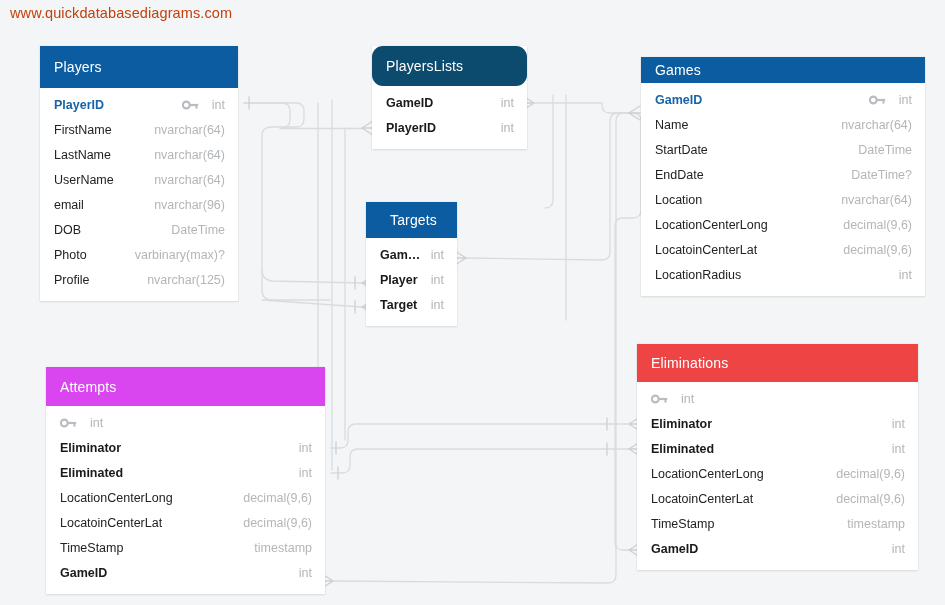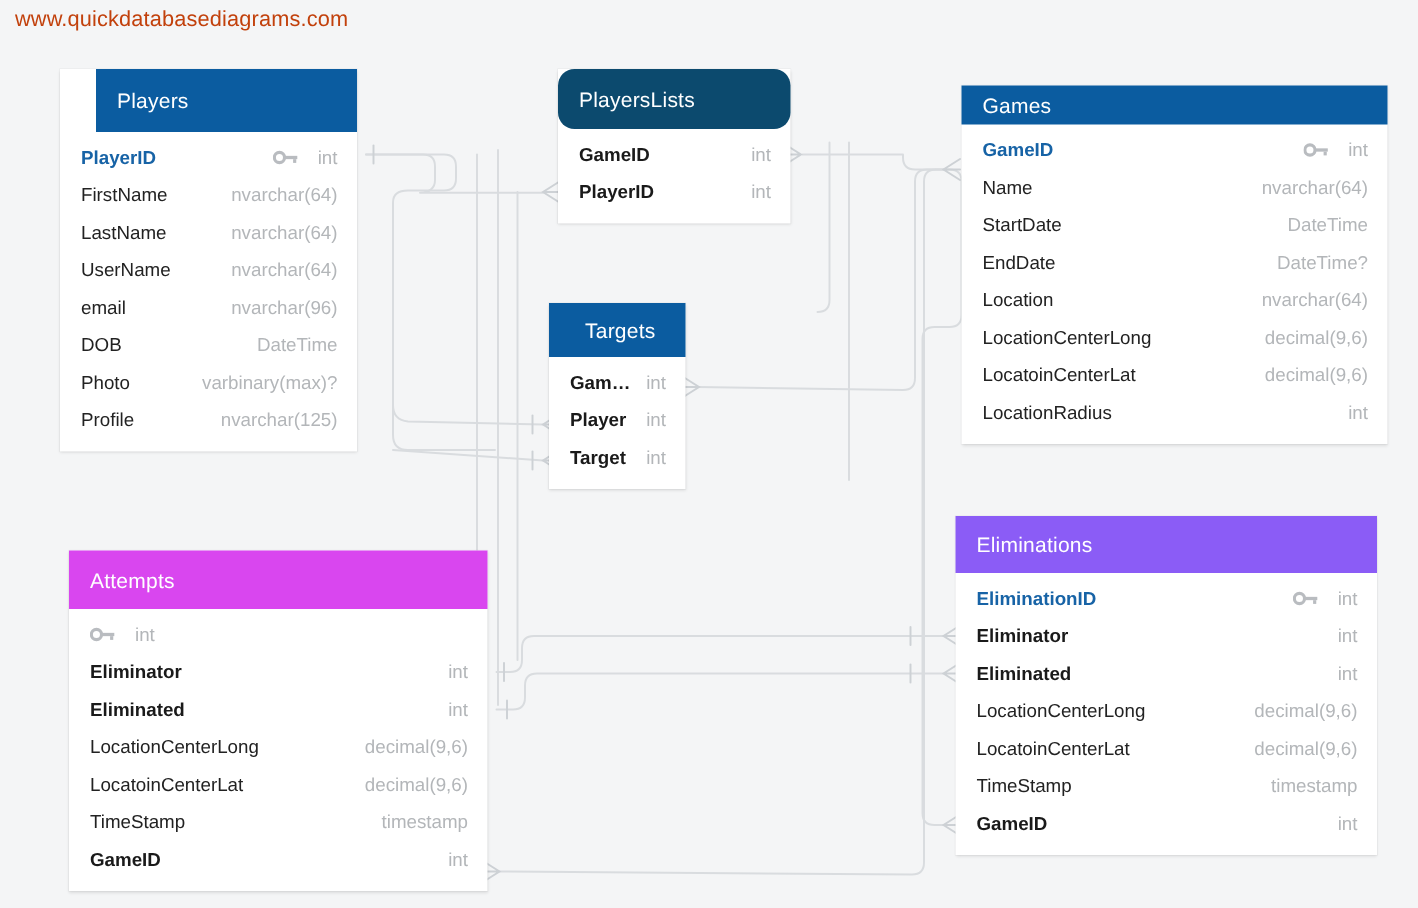--- a/index.html
+++ b/index.html
@@ -158,21 +158,21 @@
       <path d="M 640 543 L 629 550 L 640 557 M 629 550 L 640 550"></path>
       <path d="M 640 417 L 629 424 L 640 431 M 629 424 L 640 424"></path>
       <path d="M 640 442 L 629 449 L 640 456 M 629 449 L 640 449"></path>
       <path d="M 373 121 L 362 128 L 373 135 M 362 128 L 373 128"></path>
       <path d="M 373 276 L 362 283 L 373 290 M 362 283 L 373 283"></path>
       <path d="M 373 300 L 362 307 L 373 314 M 362 307 L 373 307"></path>
     </g>
   </svg>
 
 <div class="table-box" style="left: 40px; top: 46px; width: 198px;">
-      <div class="table-header" style="height: 42px; background: rgb(11, 92, 160); margin-left: 24px;">
+      <div class="table-header" style="height: 42px; background: rgb(11, 92, 160);">
         <span>Players</span>
       </div>
       <div class="table-body">
         <div class="field-row pk">
           <span class="field-name">PlayerID</span>
           <span class="key-icon">
             <svg width="17" height="12" viewBox="0 0 17 12">
               <circle cx="4.3" cy="6" r="3.4" fill="none" stroke="#b9bcc0" stroke-width="2.1"></circle>
               <rect x="7" y="4.9" width="9.2" height="2.2" fill="#b9bcc0"></rect>
               <rect x="13.4" y="7.1" width="2.1" height="2.5" fill="#b9bcc0"></rect>
@@ -325,26 +325,25 @@
           <span class="field-name">TimeStamp</span>
           <span class="field-type">timestamp</span>
         </div>
         <div class="field-row fk">
           <span class="field-name">GameID</span>
           <span class="field-type">int</span>
         </div>
       </div>
     </div>
     <div class="table-box" style="left: 637px; top: 344px; width: 281px;">
-      <div class="table-header" style="height: 38px; background: #8b5cf6;">
+      <div class="table-header" style="height: 38px; background: #ef4444;">
         <span>Eliminations</span>
       </div>
       <div class="table-body">
         <div class="field-row pk">
-          <span class="field-name">EliminationID</span>
           <span class="key-icon">
             <svg width="17" height="12" viewBox="0 0 17 12">
               <circle cx="4.3" cy="6" r="3.4" fill="none" stroke="#b9bcc0" stroke-width="2.1"></circle>
               <rect x="7" y="4.9" width="9.2" height="2.2" fill="#b9bcc0"></rect>
               <rect x="13.4" y="7.1" width="2.1" height="2.5" fill="#b9bcc0"></rect>
             </svg>
           </span>
           <span class="field-type">int</span>
         </div>
         <div class="field-row fk">

